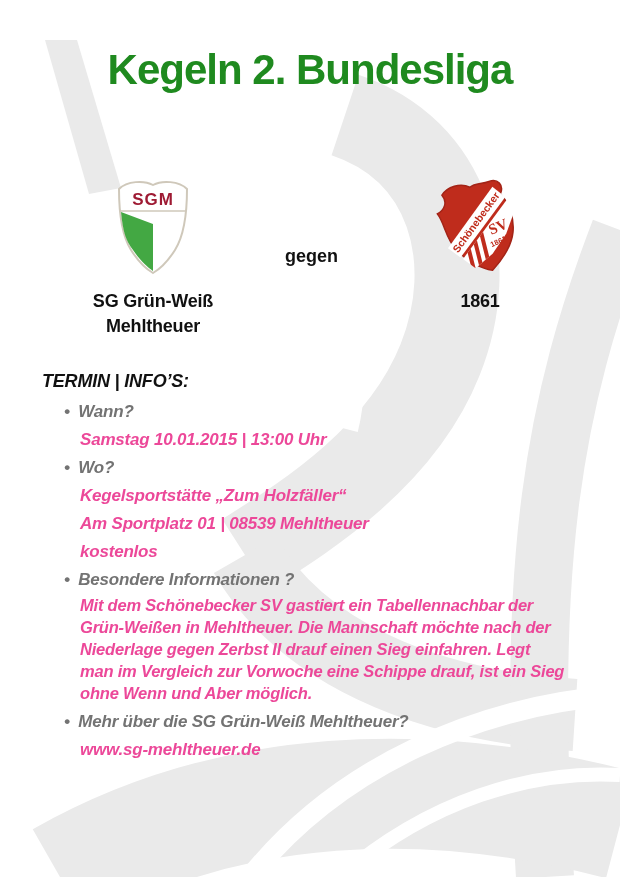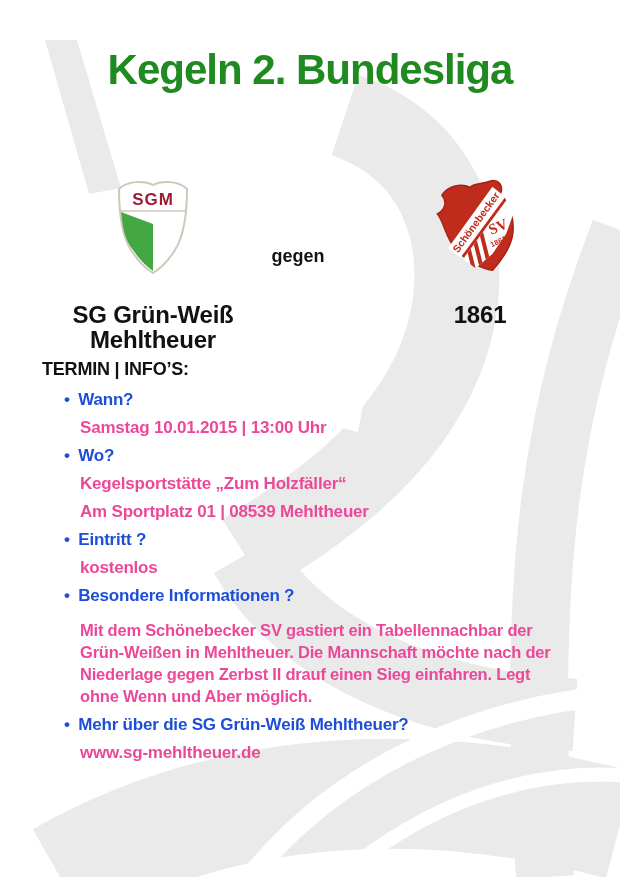--- a/index.html
+++ b/index.html
@@ -27,45 +27,45 @@
     letter-spacing: -1px;
   }
 
   .team {
     position: absolute; top: 178px; width: 218px; text-align: center;
   }
   .team-home { left: 44px; }
   .team-away { left: 371px; }
   .team .logo-box { height: 100px; }
   .team-name {
-    margin-top: 24px;
-    font-size: 24px; font-weight: bold; line-height: 25px;
+    margin-top: 11px;
+    font-size: 18px; font-weight: bold; line-height: 25px;
     letter-spacing: -0.2px;
   }
   .versus {
     position: absolute; top: 246px; left: 258px; width: 80px;
-    text-align: center;
+    text-align: right;
     font-size: 18px; font-weight: bold;
   }
 
   .info {
-    position: absolute; top: 352px; left: 42px; width: 560px;
-    font-weight: bold; letter-spacing: -0.2px;
+    position: absolute; top: 364px; left: 42px; width: 560px;
+    font-weight: bold; letter-spacing: -0.2px; font-style: italic;
   }
   .info-heading { font-size: 18px; line-height: 34px; height: 34px; }
   .label {
     font-size: 17px; line-height: 28px; height: 28px;
-    color: #1d4ed8; padding-left: 22px; white-space: nowrap;
+    color: #737373; padding-left: 22px; white-space: nowrap;
   }
   .label::before { content: "• "; padding-right: 4px; }
   .sub {
     font-size: 17px; line-height: 28px; height: 28px;
     padding-left: 38px; color: #ec4899; white-space: nowrap;
   }
-  .para { margin-top: 9px; margin-bottom: 4px; }
+  .para { margin-top: 0; margin-bottom: 4px; }
   .para .sub { font-size: 16.5px; line-height: 22px; height: 22px; }
 
   .logo-svg { display: inline-block; }
 </style>
 </head>
 <body>
 
 <svg class="watermark" viewBox="0 0 620 877" width="620" height="877" xmlns="http://www.w3.org/2000/svg">
   <polygon fill="#eaeaea" points="45,40 77,40 121,188 89,194"></polygon>
   <g fill="none" stroke="#eaeaea">
@@ -140,30 +140,30 @@
       <div class="sub">Samstag 10.01.2015 | 13:00 Uhr</div>
     </div>
 
     <div>
       <div class="label">Wo?</div>
       <div class="sub">Kegelsportstätte „Zum Holzfäller“</div>
       <div class="sub">Am Sportplatz 01 | 08539 Mehltheuer</div>
     </div>
 
     <div>
-      <div class="label">Eintritt ?</div>
       <div class="sub">kostenlos</div>
     </div>
 
     <div>
       <div class="label">Besondere Informationen ?</div>
       <div class="para">
         <div class="sub">Mit dem Schönebecker SV gastiert ein Tabellennachbar der</div>
         <div class="sub">Grün-Weißen in Mehltheuer. Die Mannschaft möchte nach der</div>
         <div class="sub">Niederlage gegen Zerbst II drauf einen Sieg einfahren. Legt</div>
+        <div class="sub">man im Vergleich zur Vorwoche eine Schippe drauf, ist ein Sieg</div>
         <div class="sub">ohne Wenn und Aber möglich.</div>
       </div>
     </div>
 
     <div>
       <div class="label">Mehr über die SG Grün-Weiß Mehltheuer?</div>
       <div class="sub">www.sg-mehltheuer.de</div>
     </div>
   </div>
 

